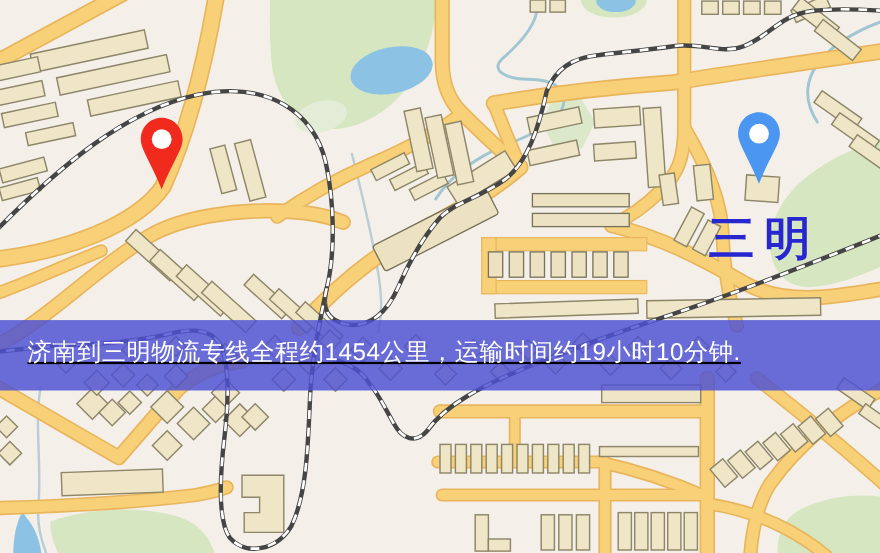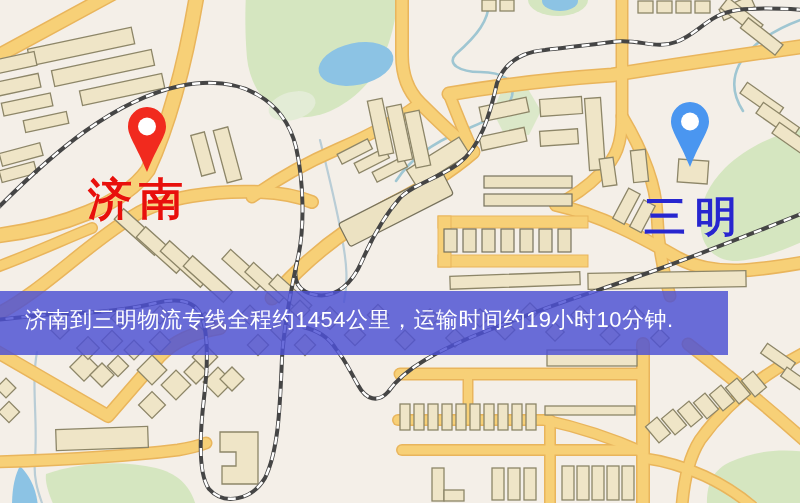--- a/index.html
+++ b/index.html
@@ -24,22 +24,22 @@
   
   .pin{position:absolute;width:40px;height:68px;cursor:pointer;}
   .pin svg{display:block;}
   .city-label{
     position:absolute;font-weight:bold;white-space:nowrap;
     text-shadow:0 0 2px rgba(255,255,255,0.35);
   }
   .label-origin{left:88px;top:170px;font-size:44px;letter-spacing:7px;}
   .label-dest{left:644px;top:189px;font-size:42px;letter-spacing:9px;}
   .banner{
-    position:absolute;left:0;top:291px;width:728px;height:64px;
-    display:flex;align-items:center;
+    position:absolute;left:0;top:291px;width:800px;height:64px;
+    display:flex;align-items:center;text-decoration:underline;
   }
   .banner-text{
     padding-left:25px;font-size:22px;letter-spacing:0.5px;
     position:relative;top:-3px;white-space:nowrap;
   }
 </style>
 </head>
 <body>
 
 <div class="map-wrap">
@@ -288,21 +288,20 @@
       <path class="rail-d" d="M 806,212 C 756,232 706,252 656,270 C 610,287 565,300 520,318 C 480,333 450,345 425,360 C 408,370 395,382 388,392 C 378,403 366,400 358,385 C 350,371 344,358 336,349 C 328,336 316,330 303,327"></path>
     </g>
   </svg>
 
   <div class="pin" style="left:127px;top:106px;">
     <svg width="40" height="68" viewBox="0 0 40 68">
       <path d="M20,1 C9.5,1 1,9.5 1,20.5 C1,30 9,39 20,66 C31,39 39,30 39,20.5 C39,9.5 30.5,1 20,1 Z" fill="#f12a1e"></path>
       <circle cx="20" cy="20.5" r="9" fill="#ffffff"></circle>
     </svg>
   </div>
-  <div class="city-label label-origin" style="color: rgb(232, 16, 12);">济南</div>
 
   <div class="pin" style="left:670px;top:101px;">
     <svg width="40" height="68" viewBox="0 0 40 68">
       <path d="M20,1 C9.5,1 1,9.5 1,20.5 C1,30 9,39 20,66 C31,39 39,30 39,20.5 C39,9.5 30.5,1 20,1 Z" fill="#4a96f0"></path>
       <circle cx="20" cy="20.5" r="9" fill="#ffffff"></circle>
     </svg>
   </div>
   <div class="city-label label-dest" style="color: rgb(39, 38, 207);">三明</div>
 
   <div class="banner" style="background: rgba(77, 81, 212, 0.83);">

